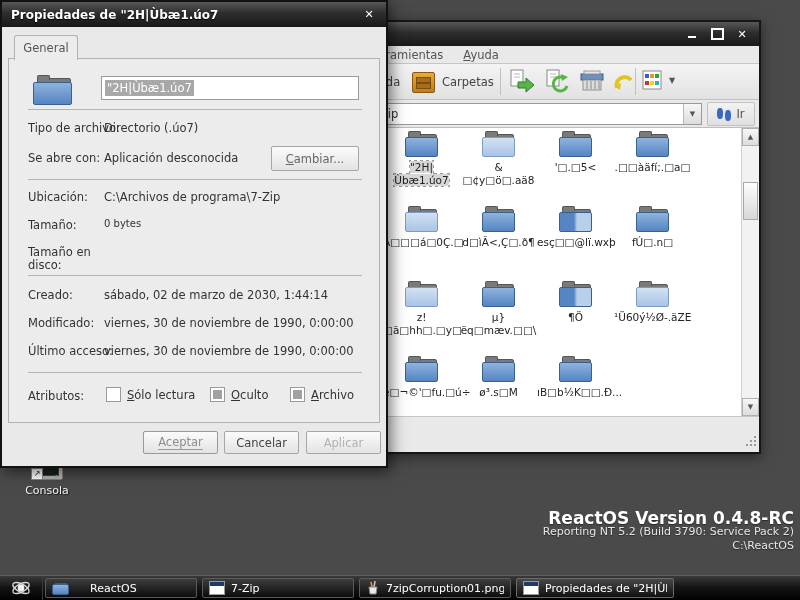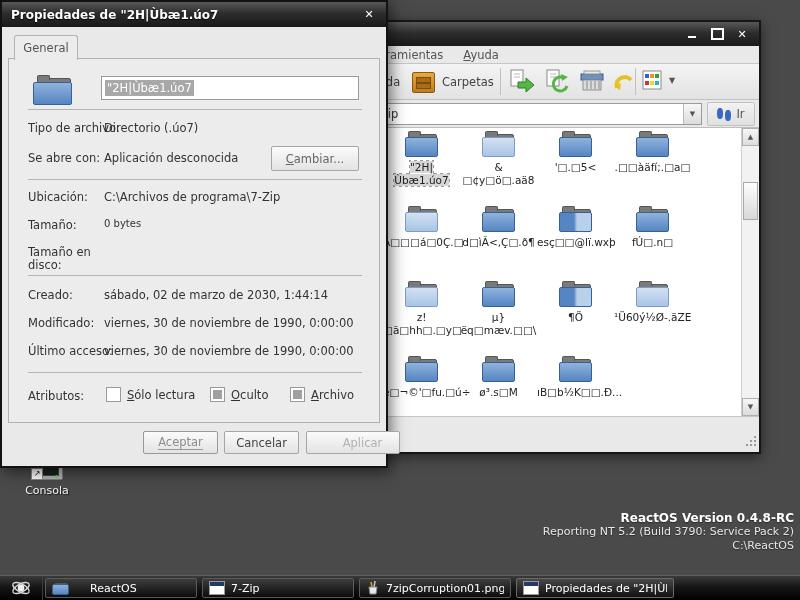--- a/index.html
+++ b/index.html
@@ -56,21 +56,21 @@
   <div class="abs" style="left:12px;top:451px;width:70px;text-align:center;">
     <div style="width:30px;height:27px;margin:0 auto;position:relative;background:linear-gradient(#dedede,#b3b3b3);border:1px solid #7f7f7f;border-radius:2px;">
       <div style="position:absolute;inset:3px;background:#17241b;border:1px solid #444;color:#5fc85f;font-size:8px;font-weight:bold;text-align:left;padding-left:1px;line-height:9px;">&gt;_</div>
       <div style="position:absolute;right:4px;bottom:1px;width:3px;height:3px;background:#6fd06f;border-radius:50%;"></div>
       <div style="position:absolute;left:-1px;bottom:-1px;width:10px;height:10px;background:#fff;border:1px solid #888;font-size:8px;line-height:10px;color:#222;">↗</div>
     </div>
     <div style="margin-top:4px;font-size:11px;color:#f2f2f2;text-shadow:1px 1px 1px #1a1a1a;">Consola</div>
   </div>
 
   <div class="abs" style="right:6px;top:511px;text-align:right;color:#e6e6e6;font-size:11px;line-height:14px;text-shadow:0 1px 1px #2a2a2a;">
-    <div style="font-weight:bold;font-size:12px;color:#fff;">ReactOS Version 0.4.8-RC</div>
+    <div style="font-weight:bold;font-size:17px;color:#fff;">ReactOS Version 0.4.8-RC</div>
     <div>Reporting NT 5.2 (Build 3790: Service Pack 2)</div>
     <div>C:\ReactOS</div>
   </div>
 </div>
 
 <div class="abs" style="left:55px;top:20px;width:702px;height:430px;background:#e9e9e9;border:2px solid #161616;box-shadow:0 3px 12px rgba(0,0,0,.5);">
 
   <div class="titlebar" style="height:24px;">
     <div class="winctl">
       <div class="ctl">
@@ -340,21 +340,21 @@
       <span style="font-size:11.5px;color:#333;"><u>A</u><span>rchivo</span></span>
     </div>
   </div>
 
   <div class="btn abs" style="left:141px;top:429px;width:73px;height:21px;color:#8d8d8d;border-color:#999;text-align:center;">
     <span style="border-bottom:1px solid #9a9a9a;">Aceptar</span>
   </div>
   <div class="btn abs" style="left:222px;top:429px;width:73px;height:21px;">
     <span>Cancelar</span>
   </div>
-  <div class="btn abs" style="left:304px;top:429px;width:73px;height:21px;color:#b2b2b2;padding-left:19px;">
+  <div class="btn abs" style="left:304px;top:429px;width:73px;height:21px;color:#b2b2b2;">
     <span>Aplicar</span>
   </div>
 </div>
 
 <div class="abs" style="left:0;top:575px;width:800px;height:25px;background:linear-gradient(#3a3a3a,#161616 45%,#000);border-top:1px solid #5f5f5f;box-sizing:border-box;z-index:20;">
 
   <div class="abs" style="left:0;top:0;width:42px;height:24px;display:flex;align-items:center;justify-content:center;border-right:1px solid #3a3a3a;">
     <svg width="22" height="20" viewBox="0 0 22 20">
       <ellipse cx="11" cy="10" rx="9" ry="4" fill="none" stroke="#d8d8d8" stroke-width="1.4" transform="rotate(-28 11 10)"></ellipse>
       <ellipse cx="11" cy="10" rx="9" ry="4" fill="none" stroke="#d8d8d8" stroke-width="1.4" transform="rotate(28 11 10)"></ellipse>

